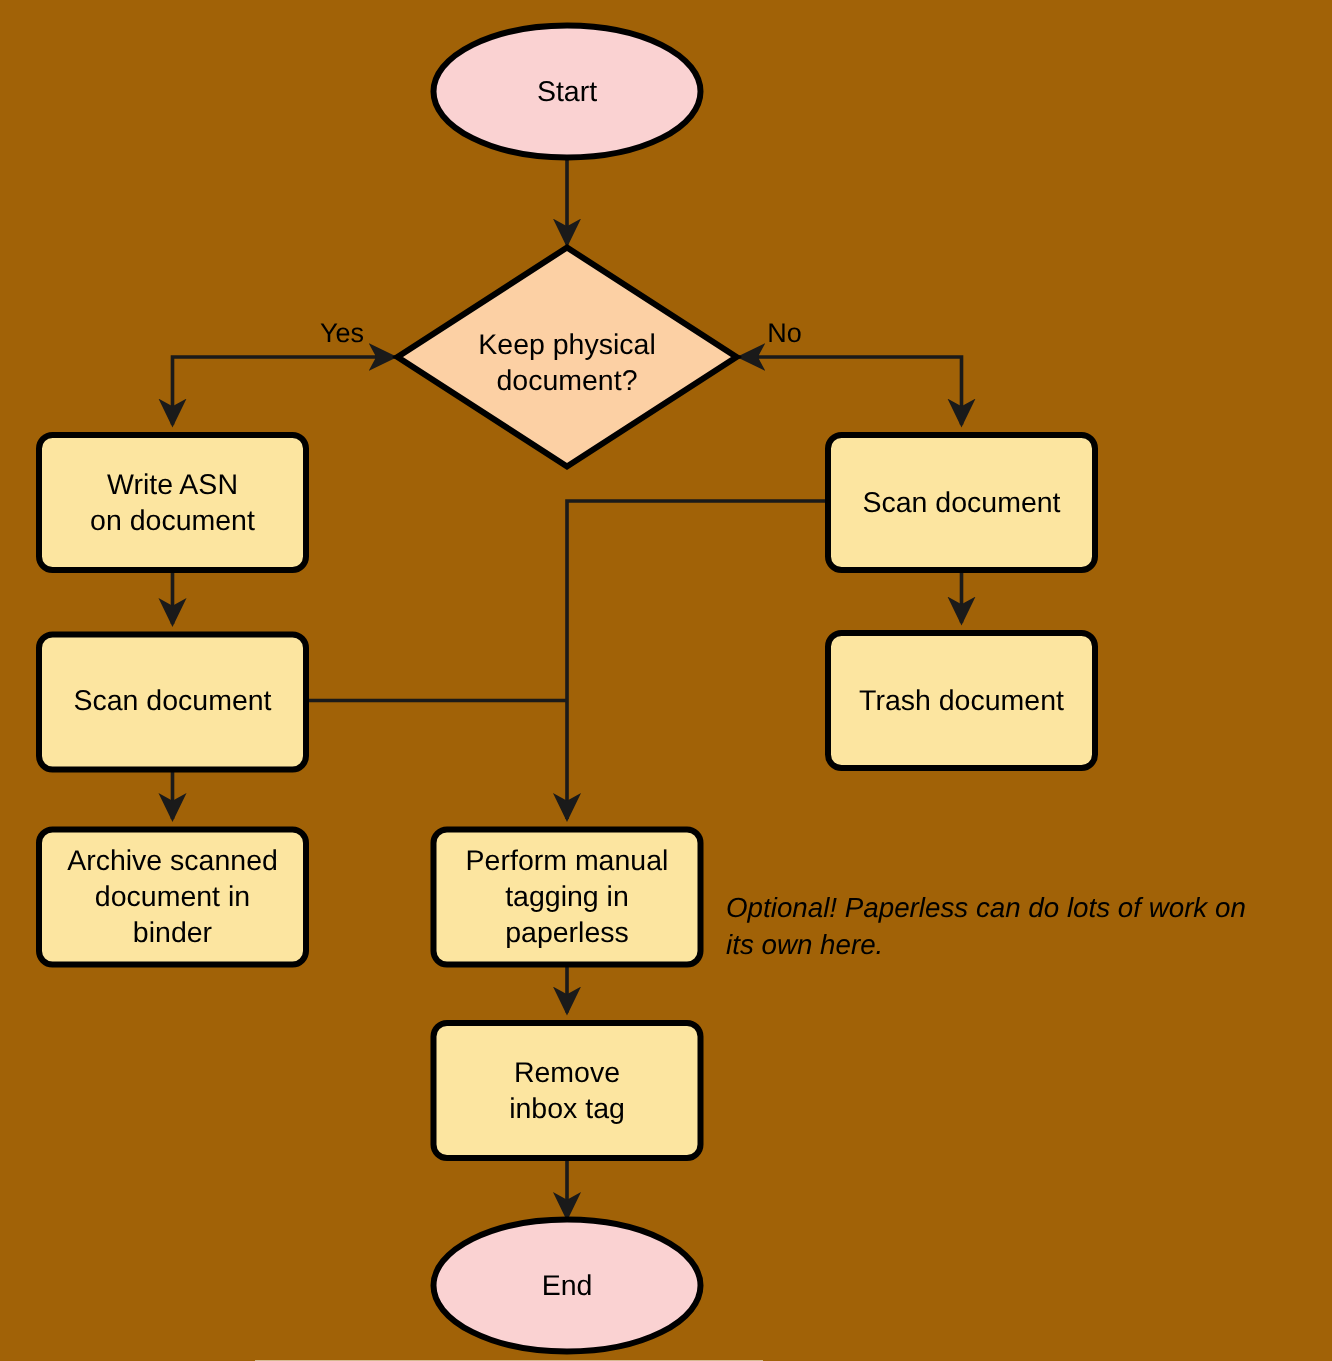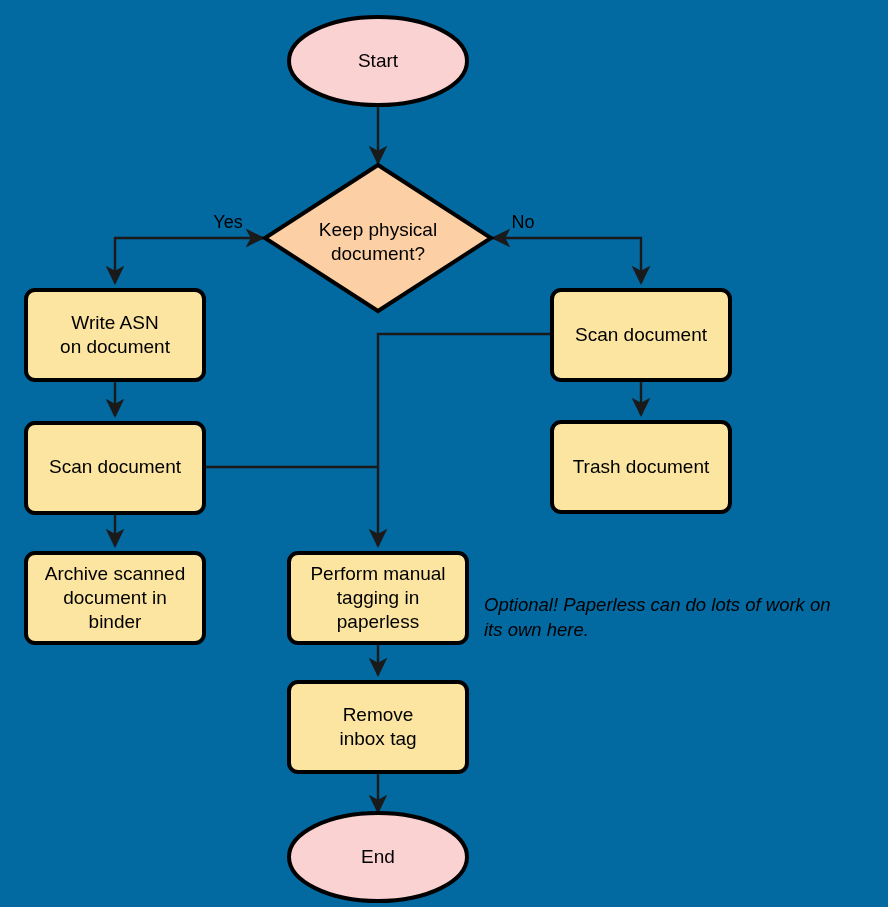--- a/index.html
+++ b/index.html
@@ -8,21 +8,21 @@
     padding: 0;
     background: #ffffff;
   }
   body {
     font-family: "Liberation Sans", sans-serif;
   }
   #flow-root {
     position: relative;
     width: 888px;
     height: 907px;
-    background: #0369a1;
+    background: #a16207;
     overflow: hidden;
   }
   #flow-svg {
     position: absolute;
     top: 0;
     left: 0;
     width: 888px;
     height: 907px;
   }
   .node-text {

